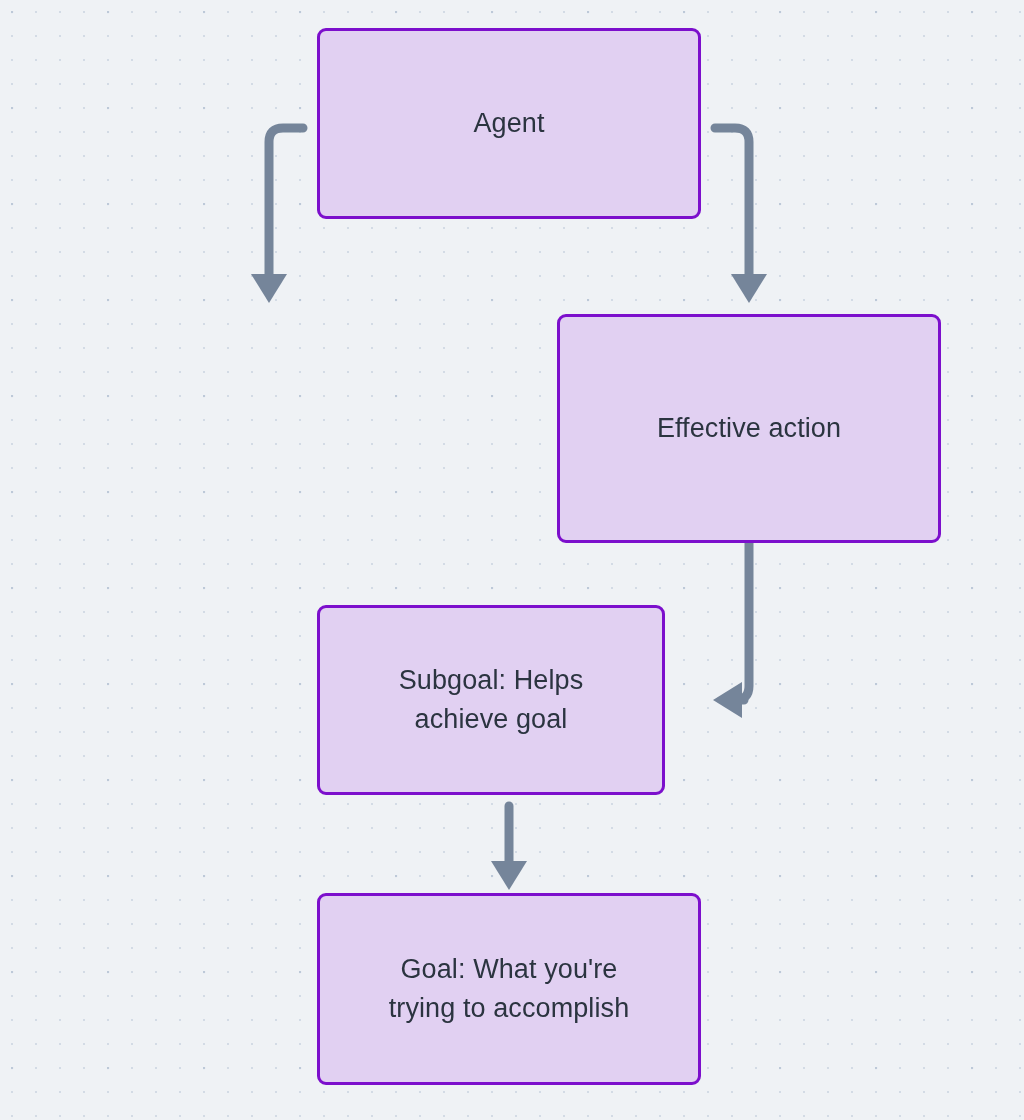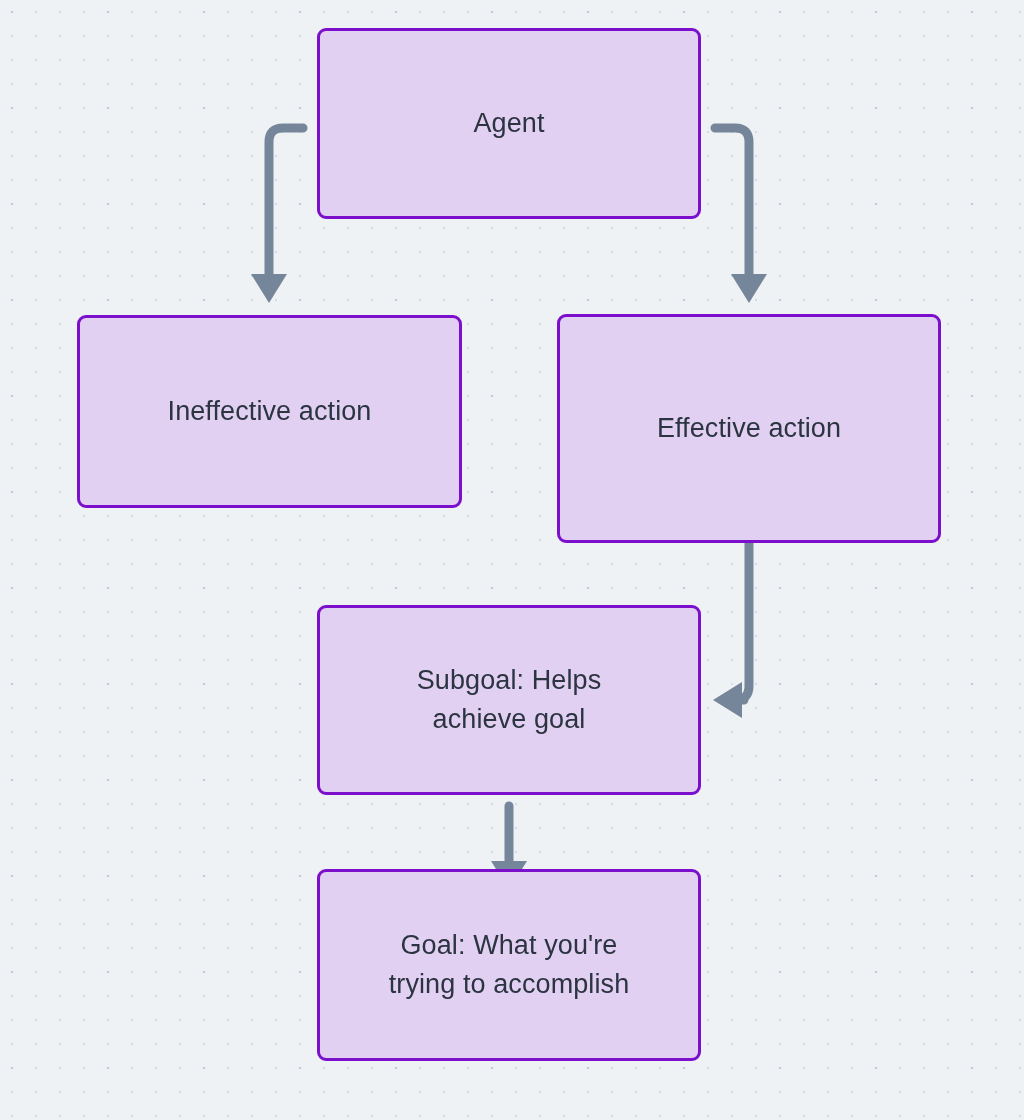--- a/index.html
+++ b/index.html
@@ -84,31 +84,28 @@
     <g>
       <path d="M509,806 L509,862" fill="none" stroke="#75859a" stroke-width="9" stroke-linecap="round"></path>
       <path d="M491,861 L509,890 L527,861 Z" fill="#75859a"></path>
     </g>
   </svg>
 
   <div class="node" style="left:317px; top:28px; width:384px; height:191px;">
     <span class="node-label">Agent</span>
   </div>
 
-  <div class="node" style="left:77px; top:315px; width:385px; height:193px;">
-    <span class="node-label">Ineffective action</span>
-  </div>
 
   <div class="node" style="left:557px; top:314px; width:384px; height:229px;">
     <span class="node-label">Effective action</span>
   </div>
 
-  <div class="node" style="left:317px; top:605px; width:384px; height:190px;">
+  <div class="node" style="left:317px; top:605px; width:348px; height:190px;">
     <span class="node-label">Subgoal: Helps
 achieve goal</span>
   </div>
 
-  <div class="node" style="left:317px; top:869px; width:384px; height:192px;">
+  <div class="node" style="left:317px; top:893px; width:384px; height:192px;">
     <span class="node-label">Goal: What you're
 trying to accomplish</span>
   </div>
 
 </div>
 
 </body></html>

